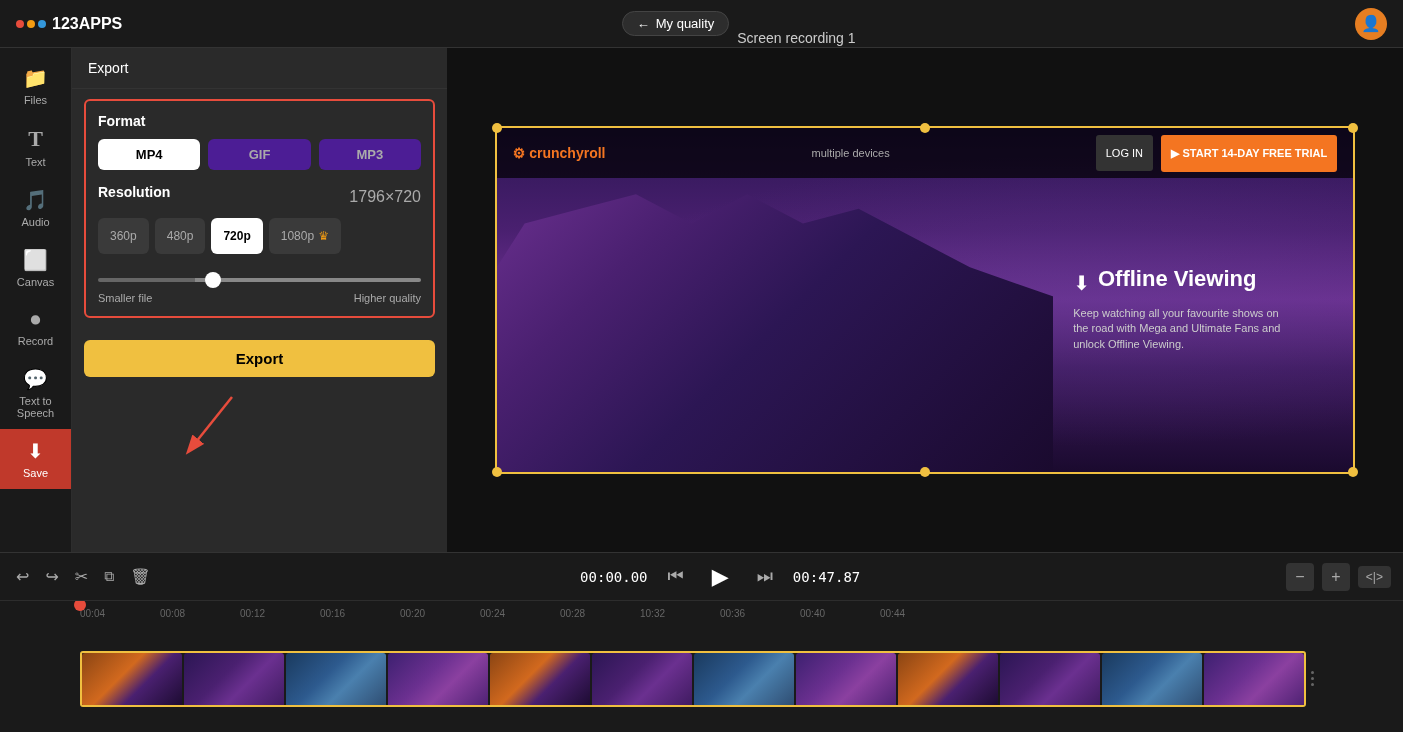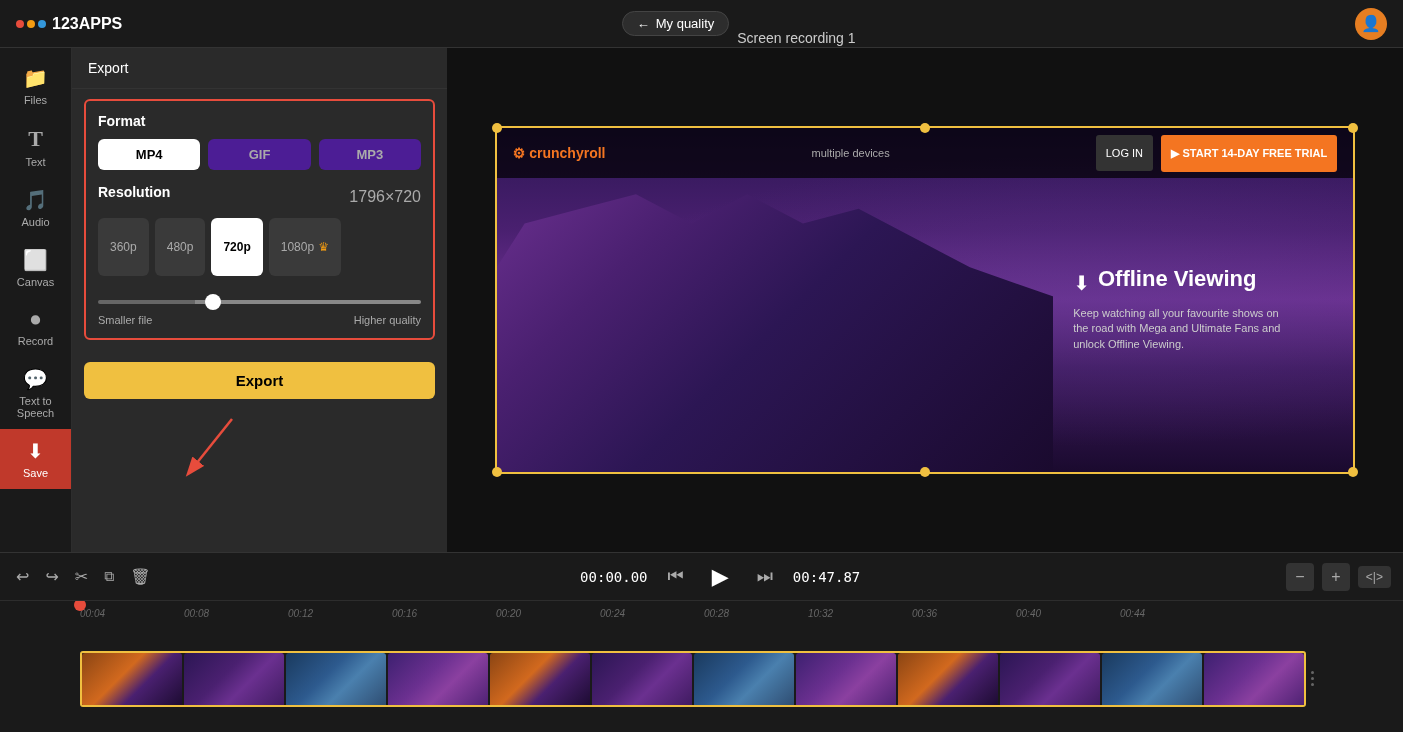--- a/index.html
+++ b/index.html
@@ -162,21 +162,21 @@
     .resolution-value {
       font-size: 16px;
       color: #aaa;
     }
     .resolution-buttons {
       display: flex;
       gap: 6px;
       margin-bottom: 14px;
     }
     .res-btn {
-      padding: 22px 12px;
+      padding: 11px 12px;
       border-radius: 6px;
       border: none;
       cursor: pointer;
       font-size: 12px;
       display: flex;
       align-items: center;
       gap: 4px;
     }
     .res-btn.active {
       background: #fff;
@@ -407,24 +407,23 @@
       display: flex;
       align-items: center;
       padding: 0 0 0 80px;
       gap: 0;
       position: relative;
       overflow: hidden;
     }
     .ruler-mark {
       font-size: 10px;
       color: #666;
-      width: 104px;
+      width: 80px;
       text-align: left;
       flex-shrink: 0;
-      font-style: italic;
     }
     .playhead-dot {
       position: absolute;
       top: -2px;
       left: 74px;
       width: 12px; height: 12px;
       background: #e74c3c;
       border-radius: 50%;
     }
 

